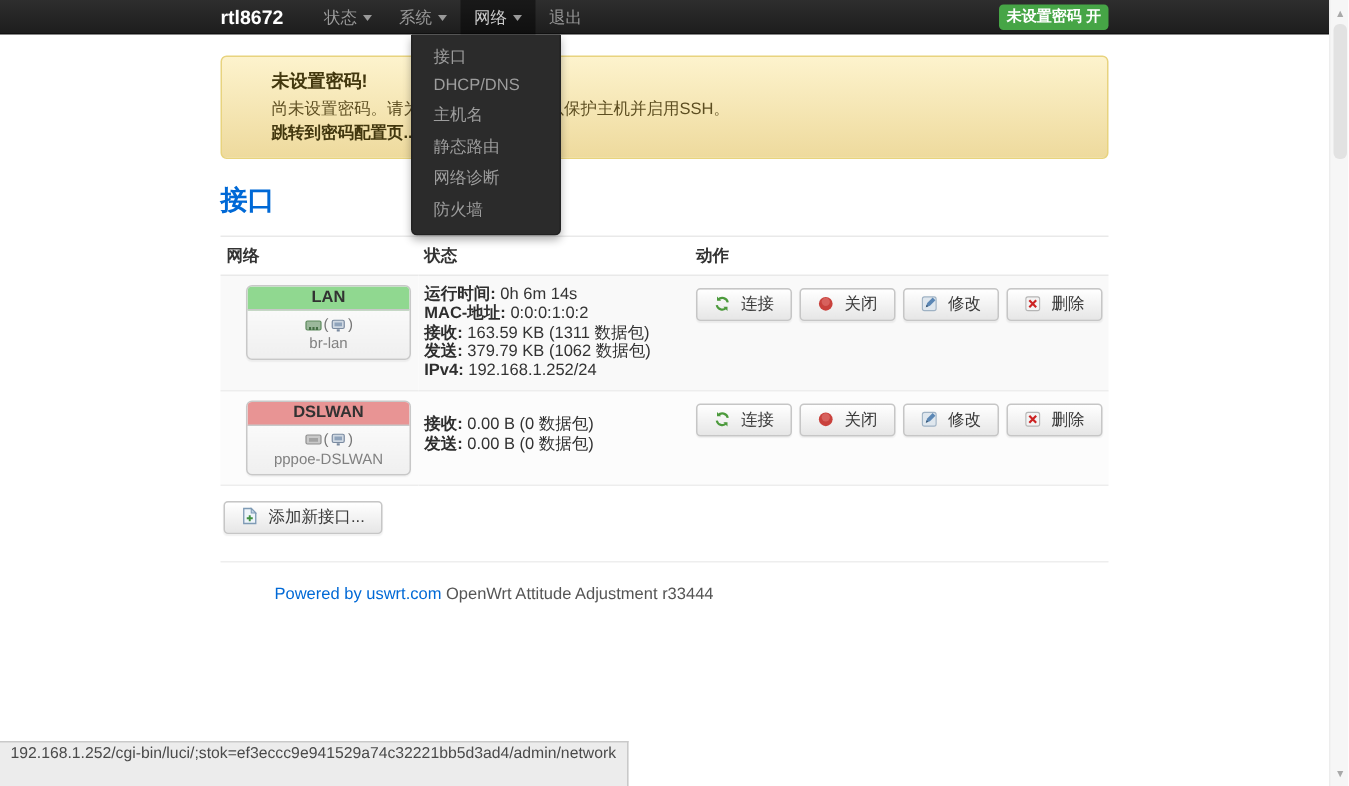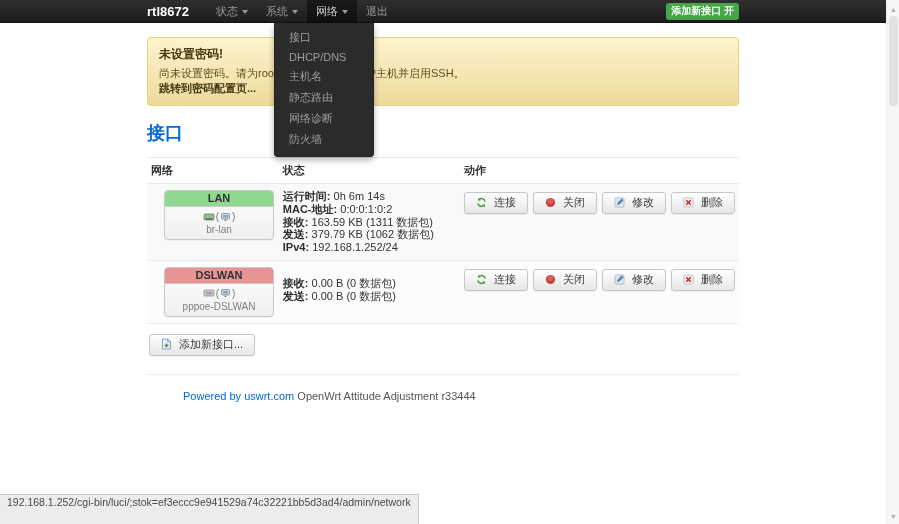--- a/index.html
+++ b/index.html
@@ -44,21 +44,21 @@
   .dropdown-item {
     display:block; color:#9d9d9d; font-size:11px; padding:3px 14px; cursor:pointer;
     white-space:nowrap;
   }
   
   .container { width:592px; margin:0 auto; }
   
   .alert {
     margin-top:14px; border:1px solid #e8d37e; border-radius:4px;
     background:linear-gradient(#fdf3cd,#eeda9d);
-    padding:8px 11px 9px; color:#5d4e21;
+    padding:8px 33px 9px; color:#5d4e21;
   }
   .alert h4 { font-size:12px; color:#42370e; margin-bottom:4px; }
   .alert .alert-body { font-size:11px; line-height:13px; }
   .alert a.alert-link { display:inline-block; font-weight:bold; color:#42370e; text-decoration:none; cursor:pointer; margin-top:1px; }
   
   h2.page-title { margin-top:15px; font-size:18px; font-weight:bold; }
   h3.section-title { margin-top:15px; font-size:13px; font-weight:normal; color:#474747; }
   
   .iface-table { margin-top:12px; width:100%; border-collapse:collapse; }
   .iface-table th {
@@ -131,21 +131,21 @@
         <span>系统</span>
         <span class="caret"></span>
       </span>
       <span class="nav-item active">
         <span>网络</span>
         <span class="caret"></span>
       </span>
       <span class="nav-item">
         <span>退出</span>
       </span>
-      <span class="autorefresh" style="background-color: rgb(70, 165, 70);">添加新接口 开</span>
+      <span class="autorefresh" style="background-color: rgb(70, 165, 70);">未设置密码 开</span>
 
       <div class="dropdown">
         <span class="dropdown-item">接口</span>
         <span class="dropdown-item">DHCP/DNS</span>
         <span class="dropdown-item">主机名</span>
         <span class="dropdown-item">静态路由</span>
         <span class="dropdown-item">网络诊断</span>
         <span class="dropdown-item">防火墙</span>
       </div>
     </div>

